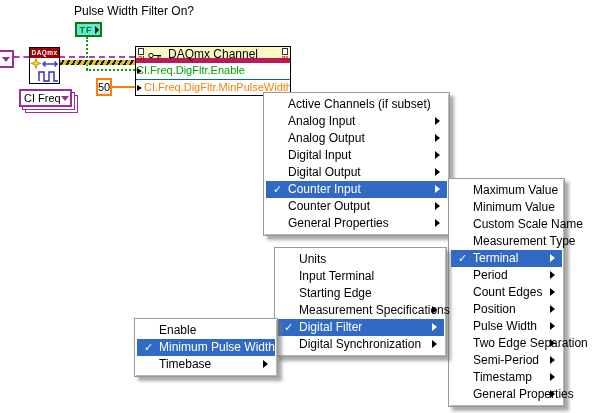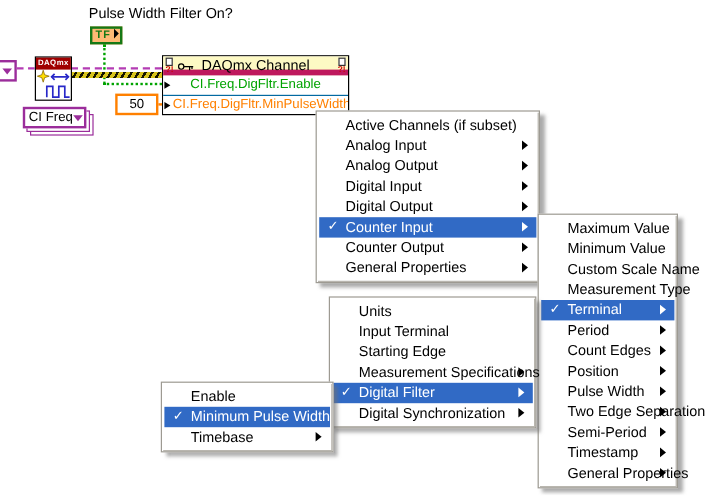--- a/index.html
+++ b/index.html
@@ -12,22 +12,22 @@
   .wire-green-v{left:86px;top:37px;height:33px;width:0;border-left:2px dotted var(--green);}
   .wire-green-h{left:86px;top:69px;width:49px;height:0;border-top:2px dotted var(--green);}
   .wire-purple-1{left:14px;top:56px;width:15px;height:0;border-top:2px dashed var(--purple-wire);}
   .wire-purple-2{left:59px;top:56px;width:76px;height:0;border-top:2px dashed var(--purple-wire);}
   .wire-task{left:59px;top:60px;width:76px;height:5px;
              background:repeating-linear-gradient(120deg,var(--task-yellow) 0 3px,#151500 3px 5px);}
   .wire-orange{left:112px;top:86px;width:23px;height:2px;background:var(--orange);}
 
   
   .bool-label{position:absolute;left:74px;top:4px;font-size:12px;color:#000;white-space:nowrap;}
-  .tf{position:absolute;left:75px;top:22px;width:27px;height:15px;background:#fdba74;
-      border:2px solid var(--tf-green);display:flex;}
+  .tf{position:absolute;left:75px;top:22px;width:27px;height:15px;background:#5eead4;
+      border:2px solid var(--tf-green);display:flex;align-items:center;}
   .tf .tf-txt{flex:1;text-align:center;font-weight:bold;font-size:9px;color:var(--tf-green);letter-spacing:1px;}
   .tf .tf-arr{width:0;height:0;border-left:4px solid #000;border-top:4px solid transparent;border-bottom:4px solid transparent;margin-right:1px;}
 
   
   .chan-const{position:absolute;left:-8px;top:50px;width:22px;height:18px;background:#fff;
       border:2px solid var(--purple);display:flex;align-items:center;justify-content:flex-end;}
   .tri-down{width:0;height:0;border-top:5px solid var(--purple);border-left:4px solid transparent;border-right:4px solid transparent;margin-right:2px;}
 
   
   .daqmx{position:absolute;left:29px;top:47px;width:31px;height:37px;border:1px solid #000;background:#fff;}
@@ -36,38 +36,38 @@
   .daqmx svg{position:absolute;left:1px;top:10px;}
 
   
   .ci-freq{position:absolute;left:19px;top:89px;width:53px;height:18px;background:#fff;
       border:2px solid var(--purple);display:flex;align-items:center;
       box-shadow:3px 3px 0 -1px #fff,3px 3px 0 0 var(--purple),6px 6px 0 -1px #fff,6px 6px 0 0 var(--purple);}
   .ci-freq .val{flex:1;font-size:11px;padding-left:3px;white-space:nowrap;}
   .ci-freq .tri-down{margin-right:1px;}
 
   
-  .num-const{position:absolute;left:96px;top:78px;width:36px;height:18px;background:#fff;
+  .num-const{position:absolute;left:96px;top:78px;width:16px;height:18px;background:#fff;
       border:2px solid var(--orange);font-size:11px;display:flex;align-items:center;justify-content:center;}
 
   
   .pnode{position:absolute;left:135px;top:46px;width:156px;border:1px solid #000;z-index:5;background:#fff;}
   .pnode .hdr{position:relative;height:16px;background:var(--node-header);border-bottom:5px solid #be185d;
               font-size:12px;text-align:center;line-height:15px;color:#000;}
   .pg{position:absolute;width:6px;height:7px;background:#fff;border:1px solid #333;top:1px;}
   .pg.l{left:2px;} .pg.r{right:2px;}
   .eh{position:absolute;font-size:7px;font-weight:bold;color:#c00;top:8px;line-height:7px;}
   .eh.l{left:2px;} .eh.r{right:2px;}
   .refglyph{position:absolute;left:12px;top:5px;}
   .prow{position:relative;height:16px;line-height:15px;font-size:11px;background:#fff;white-space:nowrap;overflow:hidden;}
   .prow + .prow{border-top:1px solid #0369a1;}
   .prow .term{position:absolute;left:1px;top:5px;width:0;height:0;
               border-left:5px solid #000;border-top:3px solid transparent;border-bottom:3px solid transparent;}
   .prow .rtxt{display:block;padding-left:8px;}
-  .prow.center .rtxt{text-align:center;padding-left:0;}
+  .prow.center .rtxt{text-align:left;padding-left:0;}
 
   
   .menu{position:absolute;background:var(--menu-bg);border:1px solid #9d9a92;padding:3px 2px;
         box-shadow:inset 1px 1px 0 #fff,inset -1px -1px 0 #b9b6af,4px 4px 3px rgba(115,115,115,.6);}
   .mi{position:relative;height:17px;line-height:17px;font-size:12px;color:#000;
       padding:0 18px 0 22px;white-space:nowrap;cursor:default;}
   .mi .chk{position:absolute;left:4px;top:0;width:15px;text-align:center;font-size:11px;}
   .mi .tri{position:absolute;right:7px;top:4px;width:0;height:0;
            border-left:5px solid;border-top:4.5px solid transparent;border-bottom:4.5px solid transparent;}
   .mi.hl{background:var(--highlight);color:#fff;}

